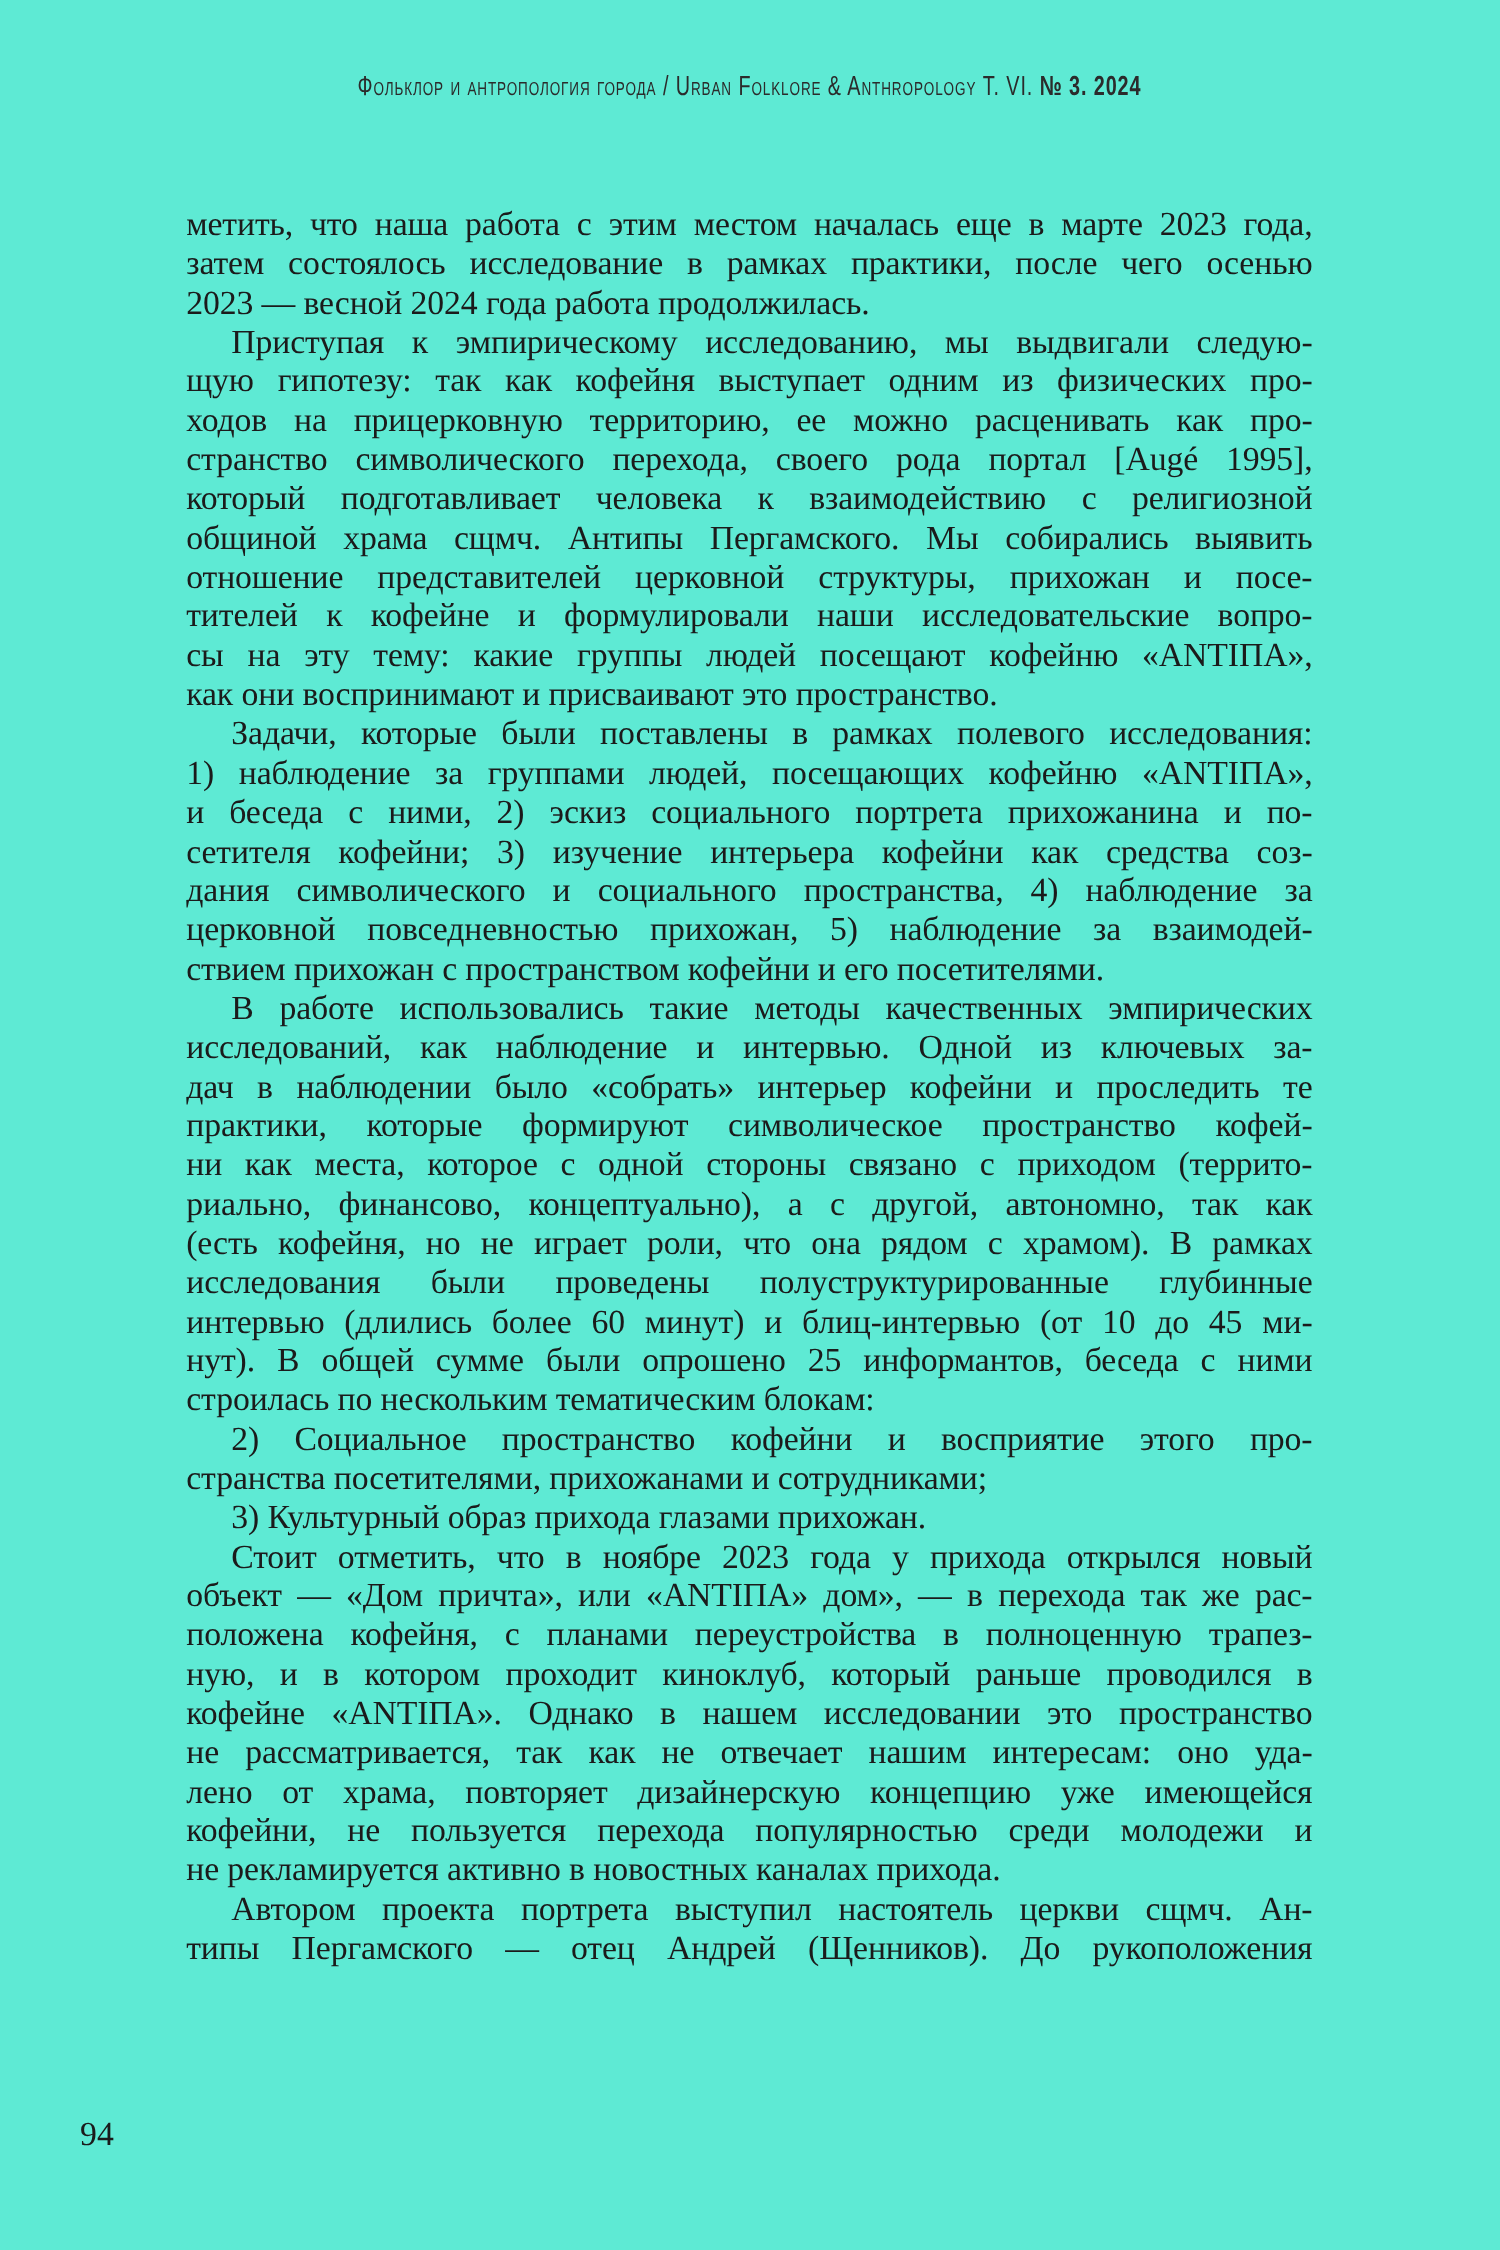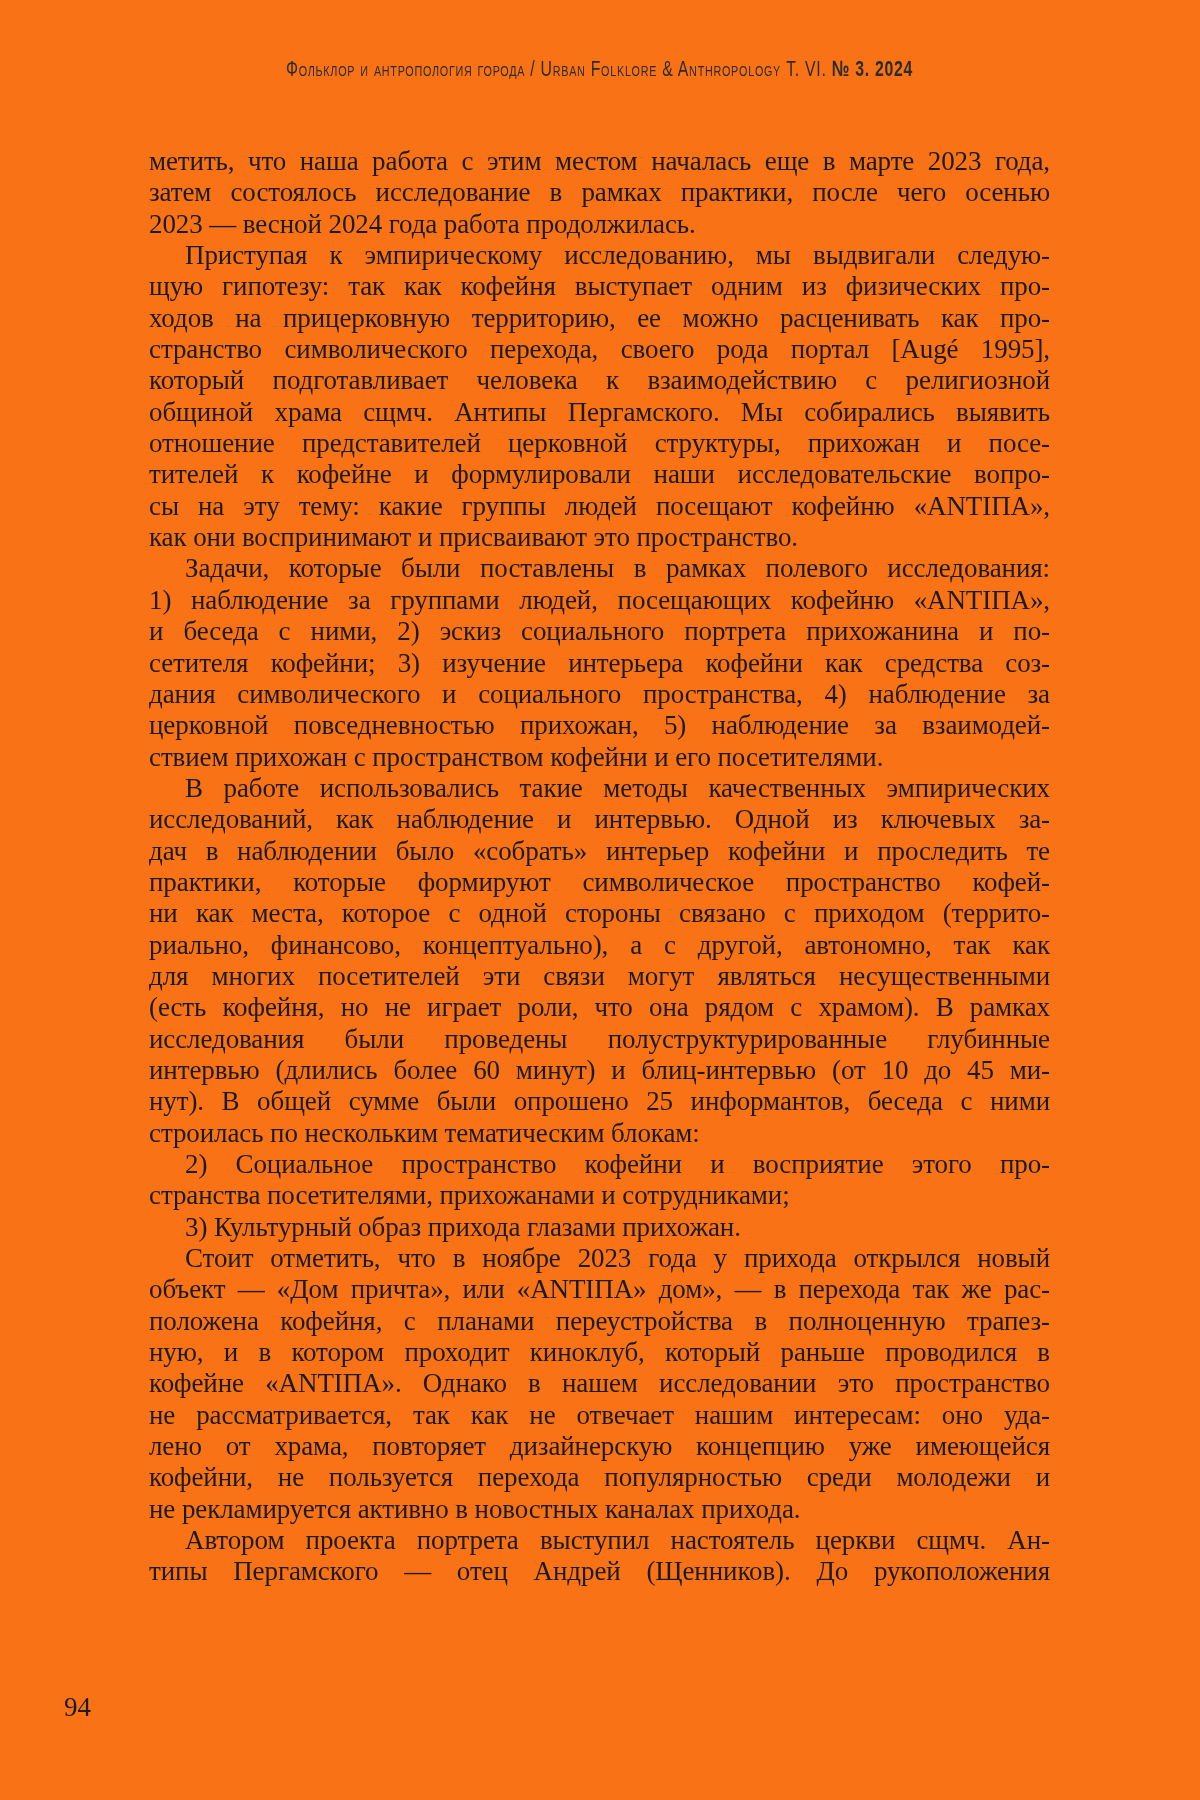--- a/index.html
+++ b/index.html
@@ -6,21 +6,21 @@
   body {
     width: 1200px; height: 1800px;
     background: #ffffff;
     font-family: "Liberation Serif", serif;
     position: relative;
     overflow: hidden;
   }
   .page {
     position: relative;
     width: 1200px; height: 1800px;
-    background: #f97316;
+    background: #5eead4;
   }
   
   .header {
     position: absolute;
     top: 56px; left: 0;
     width: 1200px;
     text-align: center;
     color: #2b2b2b;
   }
   .header-inner {
@@ -32,21 +32,21 @@
     font-size: 22px;
     letter-spacing: 1px;
     font-variant: small-caps;
   }
   .hdr-main { font-weight: normal; }
   .hdr-vol  { font-weight: normal; }
   .hdr-issue { font-weight: bold; }
   
   .page-body {
     position: absolute;
-    left: 149px; top: 146px;
+    left: 149px; top: 164px;
     width: 901px;
     color: #1b1b1b;
     font-size: 27px;
     letter-spacing: -0.1px;
   }
   .para { margin: 0; padding: 0; }
   .line {
     line-height: 31.35px;
     text-align: justify;
     text-align-last: justify;
@@ -98,21 +98,20 @@
         <div class="line">церковной повседневностью прихожан, 5) наблюдение за взаимодей-</div>
         <div class="line last">ствием прихожан с пространством кофейни и его посетителями.</div>
       </div>
       <div class="para">
         <div class="line indent">В работе использовались такие методы качественных эмпирических</div>
         <div class="line">исследований, как наблюдение и интервью. Одной из ключевых за-</div>
         <div class="line">дач в наблюдении было «собрать» интерьер кофейни и проследить те</div>
         <div class="line">практики, которые формируют символическое пространство кофей-</div>
         <div class="line">ни как места, которое с одной стороны связано с приходом (террито-</div>
         <div class="line">риально, финансово, концептуально), а с другой, автономно, так как</div>
-        <div class="line">для многих посетителей эти связи могут являться несущественными</div>
         <div class="line">(есть кофейня, но не играет роли, что она рядом с храмом). В рамках</div>
         <div class="line">исследования были проведены полуструктурированные глубинные</div>
         <div class="line">интервью (длились более 60 минут) и блиц-интервью (от 10 до 45 ми-</div>
         <div class="line">нут). В общей сумме были опрошено 25 информантов, беседа с ними</div>
         <div class="line last">строилась по нескольким тематическим блокам:</div>
       </div>
       <div class="para">
         <div class="line indent">2) Социальное пространство кофейни и восприятие этого про-</div>
         <div class="line last">странства посетителями, прихожанами и сотрудниками;</div>
       </div>

